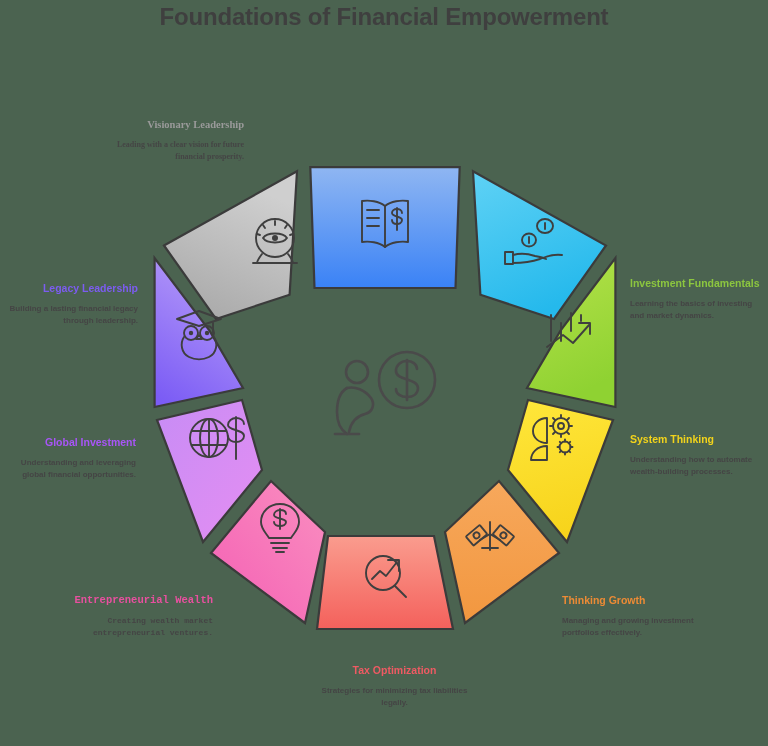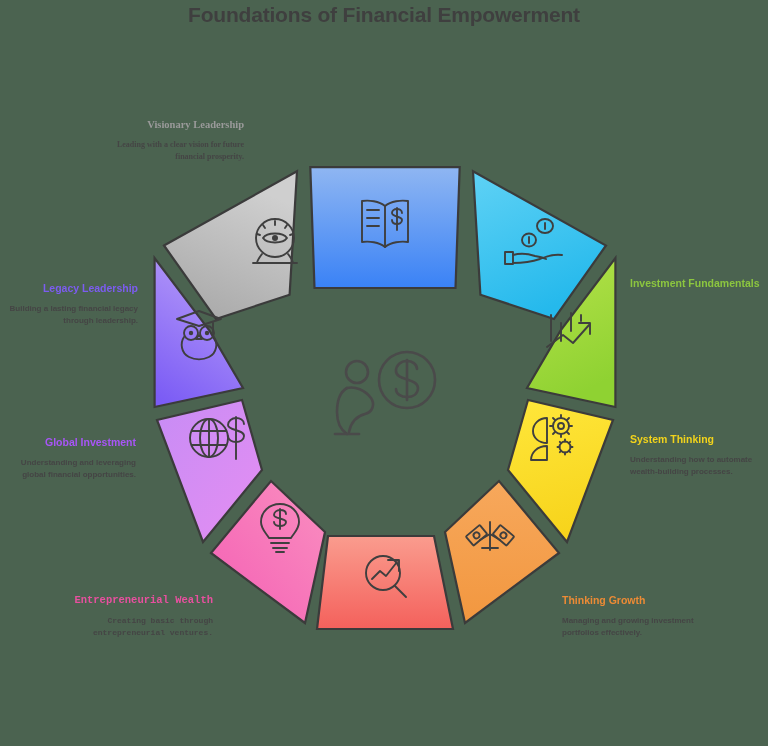--- a/index.html
+++ b/index.html
@@ -9,21 +9,21 @@
     font-family:"Liberation Sans", sans-serif;
     overflow:hidden;
     position:relative;
   }
 
   .canvas{position:absolute;inset:0;}
 
   .title{
     position:absolute;top:3px;left:0;width:768px;
     text-align:center;
-    font-size:21px;font-weight:bold;
+    font-size:24px;font-weight:bold;
     color:#3f3f3f;
     letter-spacing:-0.2px;
   }
 
   .wheel{
     position:absolute;
     left:135px;top:150px;
     width:500px;height:500px;
   }
   .wheel svg{display:block;width:500px;height:500px;overflow:visible;}
@@ -239,36 +239,41 @@
         <path d="M 22 -40 L 22 0"></path>
         <path d="M 32 -31 C 32 -36 27 -39 22 -39 C 16 -39 11 -35 11 -29 C 11 -19 33 -22 33 -12 C 33 -6 28 -3 22 -3 C 16 -3 11 -6 11 -11"></path>
       </g>
     </svg>
   </div>
 
 
 
   <div class="lbl l-investment-fundamentals ta-l">
     <div class="hd" style="color:#8cc63f">Investment Fundamentals</div>
+    <div class="ds">Learning the basics of investing and market dynamics.</div>
   </div>
 
   <div class="lbl l-system-thinking ta-l">
     <div class="hd" style="color:#f2d31b">System Thinking</div>
     <div class="ds">Understanding how to automate wealth-building processes.</div>
   </div>
 
   <div class="lbl l-portfolio-growth ta-l">
     <div class="hd" style="color:#ed8b35">Thinking Growth</div>
     <div class="ds">Managing and growing investment portfolios effectively.</div>
   </div>
 
+  <div class="lbl l-tax-optimization ta-c">
+    <div class="hd" style="color:#ef5a63">Tax Optimization</div>
+    <div class="ds">Strategies for minimizing tax liabilities legally.</div>
+  </div>
 
   <div class="lbl l-entrepreneurial-wealth ta-r">
     <div class="hd" style="color:#e8509f">Entrepreneurial Wealth</div>
-    <div class="ds">Creating basic through entrepreneurial ventures.</div>
+    <div class="ds">Creating wealth market entrepreneurial ventures.</div>
   </div>
 
   <div class="lbl l-global-strategies ta-r">
     <div class="hd" style="color:#a855f7">Global Investment</div>
     <div class="ds">Understanding and leveraging global financial opportunities.</div>
   </div>
 
   <div class="lbl l-legacy-leadership ta-r">
     <div class="hd" style="color:#7c5cf0">Legacy Leadership</div>
     <div class="ds">Building a lasting financial legacy through leadership.</div>

